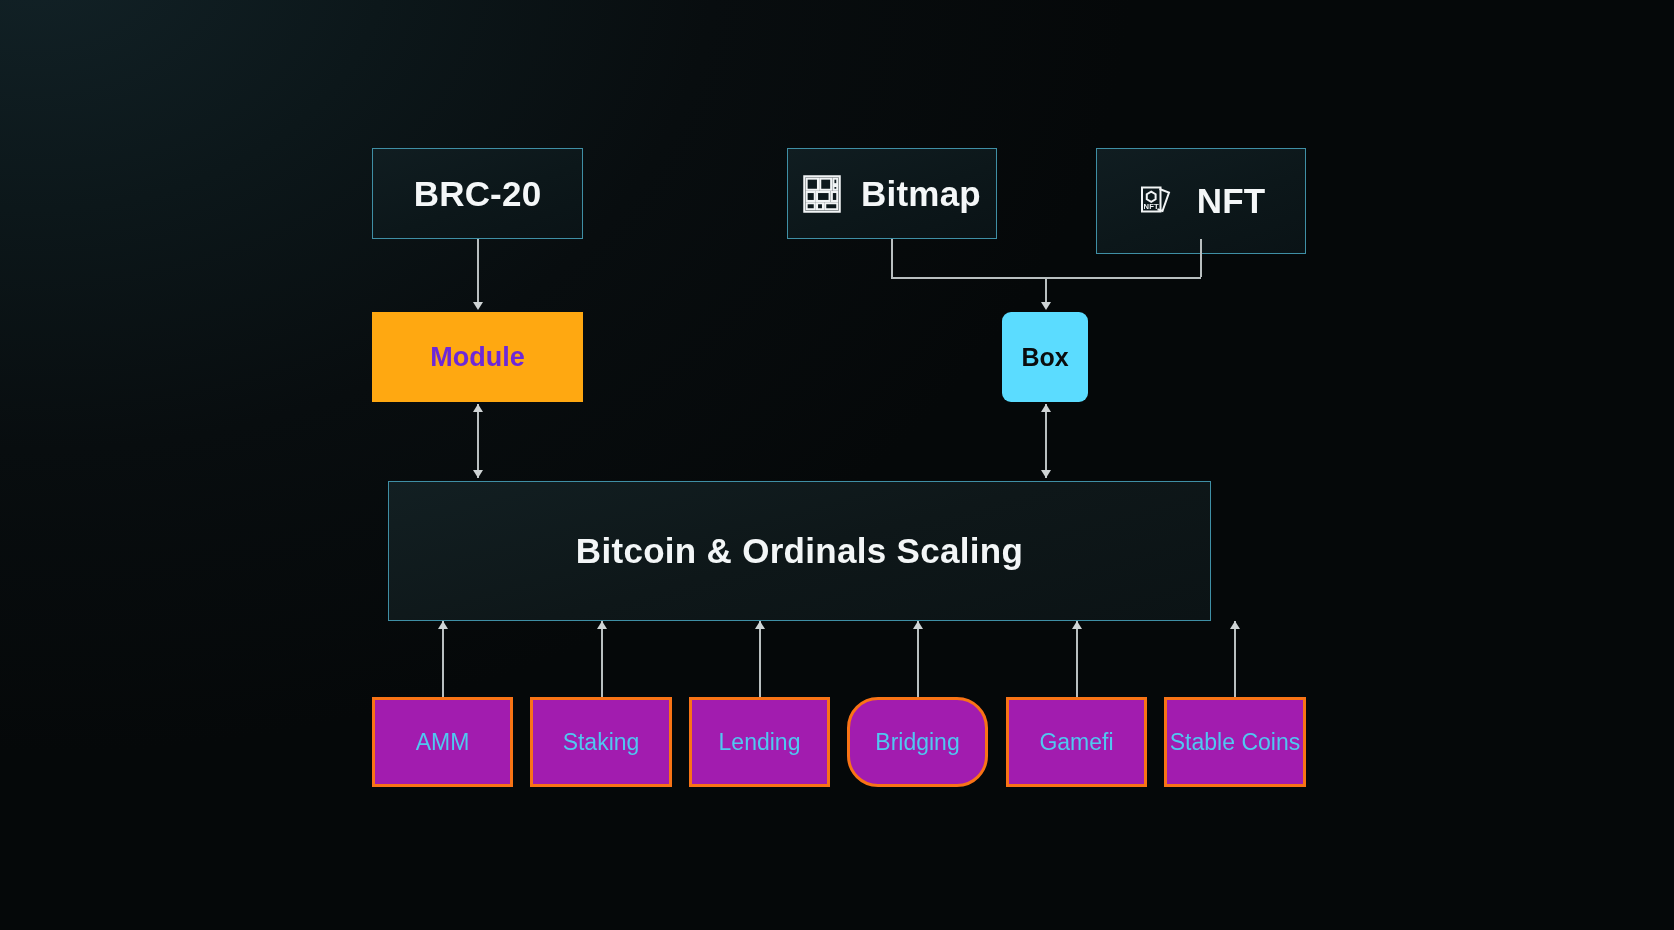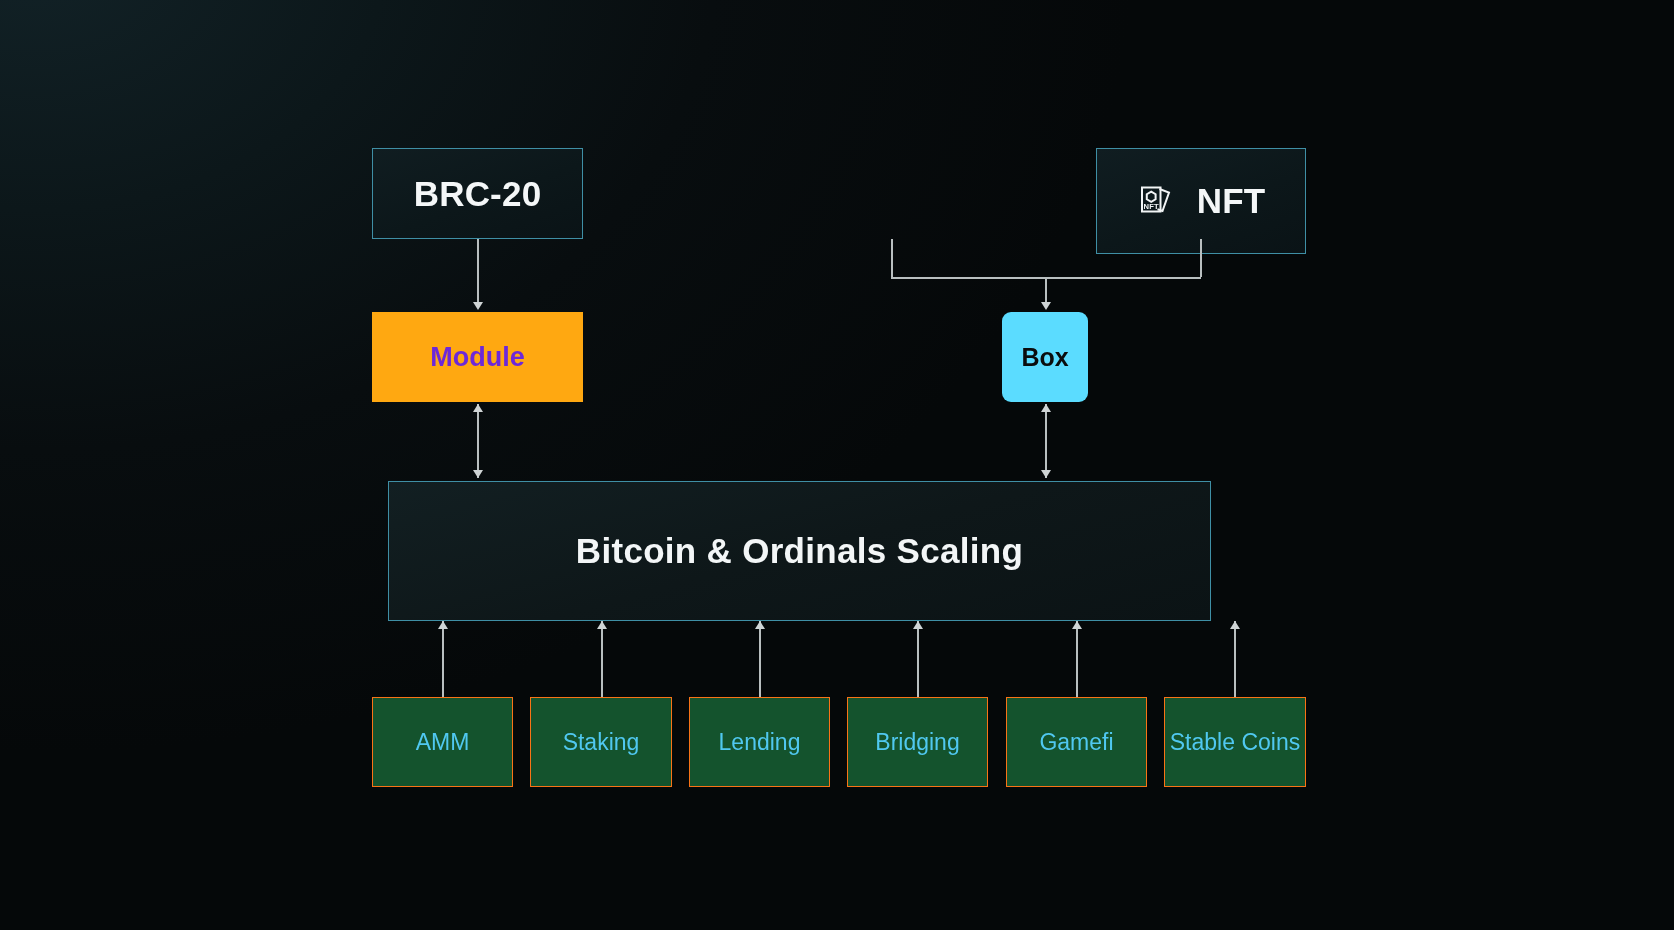--- a/index.html
+++ b/index.html
@@ -75,22 +75,22 @@
     background: linear-gradient(165deg, #121f22 0%, #0e1719 50%, #0b1315 100%);
   }
   .main-panel .label {
     font-size: 35px;
     font-weight: bold;
     color: #f3f6f7;
     letter-spacing: 0.3px;
   }
   
   .service-box {
-    border: 1px solid #f97316;
-    background: #14532d;
+    border: 3px solid #f97316;
+    background: #a21caf;
   }
   .service-box .label {
     font-size: 23px;
     font-weight: 500;
     color: #50c8f0;
     white-space: nowrap;
   }
   
   .conn {
     position: absolute;
@@ -111,20 +111,40 @@
 </style>
 </head>
 <body>
 
 <div id="diagram-root">
 
   <div class="node top-box" style="left:372px; top:148px; width:211px; height:91px;">
     <span class="label">BRC-20</span>
   </div>
 
+  <div class="node top-box with-icon" style="left:787px; top:148px; width:210px; height:91px;">
+    <span class="icon-wrap">
+      <svg width="38" height="38" viewBox="0 0 38 38">
+        <g fill="none" stroke="#f2f5f6" stroke-width="2.1">
+          <rect x="1.3" y="1.3" width="35.4" height="35.4"></rect>
+          <rect x="3.6" y="3.6" width="11.4" height="11.2"></rect>
+          <rect x="17.2" y="3.6" width="11.0" height="11.2"></rect>
+          <rect x="30.4" y="3.6" width="3.9" height="5.6"></rect>
+          <rect x="30.4" y="11.0" width="3.9" height="3.8"></rect>
+          <rect x="3.6" y="17.0" width="8.2" height="9.0"></rect>
+          <rect x="14.0" y="17.0" width="12.6" height="9.0"></rect>
+          <rect x="28.8" y="17.0" width="5.5" height="9.0"></rect>
+          <rect x="3.6" y="28.2" width="8.2" height="6.1"></rect>
+          <rect x="14.0" y="28.2" width="6.0" height="6.1"></rect>
+          <rect x="22.2" y="28.2" width="12.1" height="6.1"></rect>
+        </g>
+      </svg>
+    </span>
+    <span class="label">Bitmap</span>
+  </div>
 
   <div class="node top-box with-icon" style="left:1096px; top:148px; width:210px; height:106px;">
     <span class="icon-wrap">
       <svg width="40" height="40" viewBox="0 0 40 40">
         <g fill="none" stroke="#f2f5f6" stroke-width="2">
           <path d="M22.5 8.0 L32.0 11.6 L25.5 30.0 L20.5 28.2"></path>
           <rect x="5.0" y="6.5" width="18.5" height="24.0"></rect>
           <path d="M14.2 10.6 L18.6 13.2 L18.6 18.3 L14.2 20.9 L9.8 18.3 L9.8 13.2 Z"></path>
         </g>
         <text x="14.2" y="27.6" text-anchor="middle" font-family="Liberation Sans, sans-serif" font-size="7.6" font-weight="bold" fill="#f2f5f6">NFT</text>
@@ -185,21 +205,21 @@
   </div>
 
   <div class="node service-box" style="left:530px; top:697px; width:142px; height:90px;">
     <span class="label">Staking</span>
   </div>
 
   <div class="node service-box" style="left:689px; top:697px; width:141px; height:90px;">
     <span class="label">Lending</span>
   </div>
 
-  <div class="node service-box" style="left:847px; top:697px; width:141px; height:90px;">
+  <div class="node service-box" style="left:847px; top:697px; width:141px; height:90px;border-radius:31px;">
     <span class="label">Bridging</span>
   </div>
 
   <div class="node service-box" style="left:1006px; top:697px; width:141px; height:90px;">
     <span class="label">Gamefi</span>
   </div>
 
   <div class="node service-box" style="left:1164px; top:697px; width:142px; height:90px;">
     <span class="label">Stable Coins</span>
   </div>

